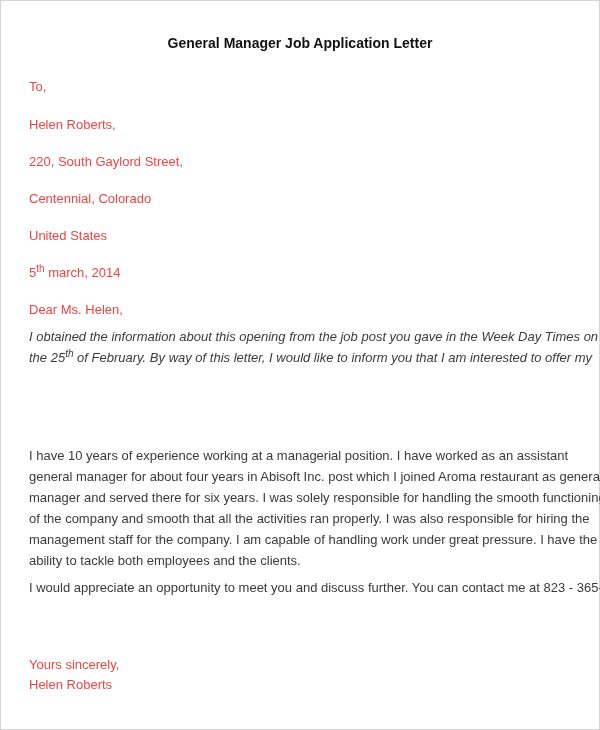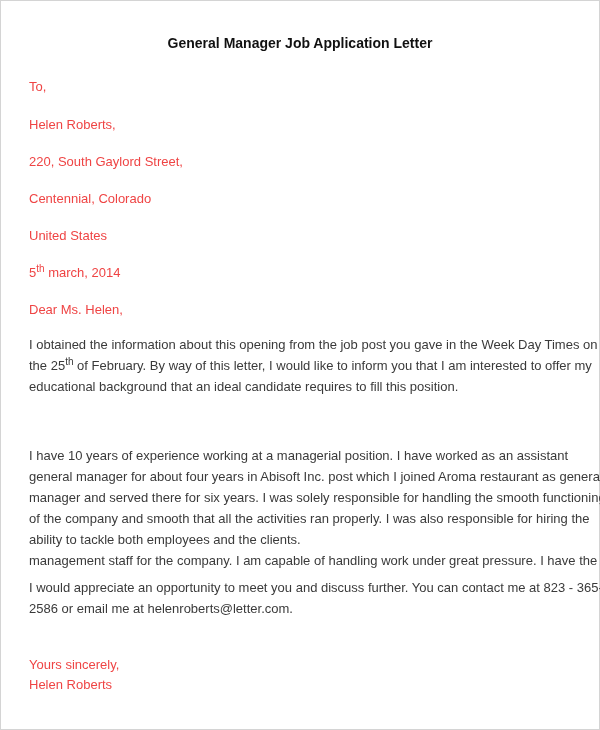--- a/index.html
+++ b/index.html
@@ -70,36 +70,34 @@
   <div class="line" style="top:153px;">220, South Gaylord Street,</div>
   <div class="line" style="top:190px;">Centennial, Colorado</div>
   <div class="line" style="top:227px;">United States</div>
 
   <div class="line" style="top:264px;">
     <span>5</span><sup>th</sup><span> march, 2014</span>
   </div>
 
   <div class="line" style="top:301px;">Dear Ms. Helen,</div>
 
-  <div class="para" style="top:333px;">
+  <div class="para" style="top:325px;font-style:italic;">
     <span class="pl">I obtained the information about this opening from the job post you gave in the Week Day Times on</span>
     <span class="pl"><span>the 25</span><sup>th</sup><span> of February. By way of this letter, I would like to inform you that I am interested to offer my</span></span>
-    <span class="pl">educational background that an ideal candidate requires to fill this position.</span>
   </div>
 
   <div class="para" style="top:436px;margin-top:8px;">
     <span class="pl">I have 10 years of experience working at a managerial  position. I have worked as an assistant</span>
     <span class="pl">general manager for about four years in Abisoft Inc. post which I joined Aroma restaurant as general</span>
     <span class="pl">manager and served there for six years. I was solely responsible for handling the smooth functioning</span>
     <span class="pl">of the company and smooth that all the activities ran properly. I was also responsible for hiring the</span>
+    <span class="pl">management staff for the company. I am capable of handling work under great pressure. I have the</span>
     <span class="pl">ability to tackle both employees and the clients.</span>
-    <span class="pl">management staff for the company. I am capable of handling work under great pressure. I have the</span>
   </div>
 
   <div class="para" style="top:576px;">
     <span class="pl">I would appreciate an opportunity to meet you and discuss further. You can contact me at 823 - 365-</span>
-    <span class="pl">2586 or email me at helenroberts@letter.com.</span>
   </div>
 
   <div class="line" style="top:639px;margin-top:17px;">Yours sincerely,</div>
   <div class="line" style="top:676px;">Helen Roberts</div>
 
 </div>
 
 </body></html>

